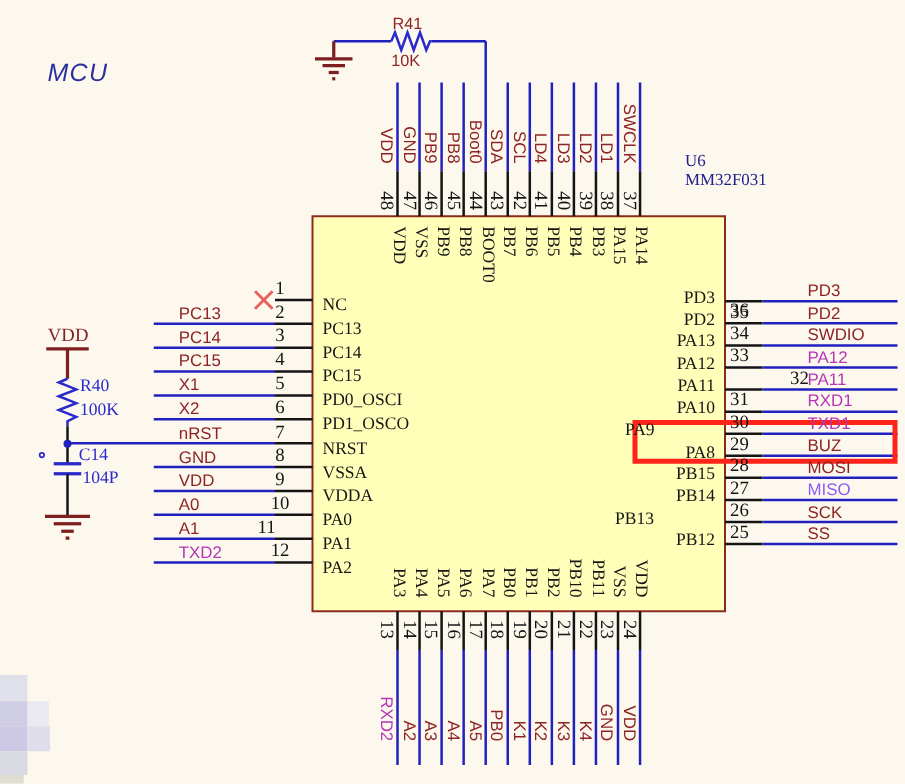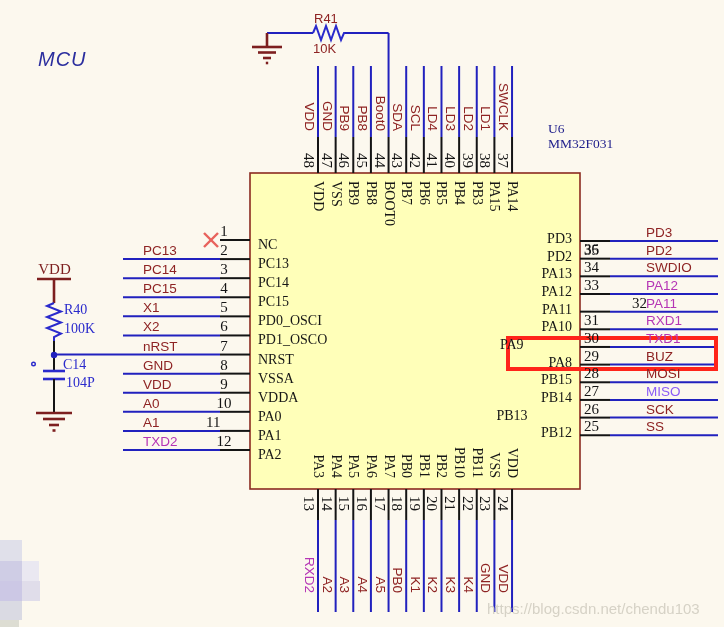--- a/index.html
+++ b/index.html
@@ -196,21 +196,20 @@
   <div class="lab ref-red" style="left:313px;top:42px;">10K</div>
 
   <div class="lab ref-blue" style="left:64px;top:303px;">R40</div>
   <div class="lab ref-blue" style="left:64px;top:322px;">100K</div>
 
   <div class="lab ref-blue" style="left:63px;top:358px;">C14</div>
   <div class="lab ref-blue" style="left:66px;top:376px;">104P</div>
 
   <div class="lab pwrlab" style="left:37px;top:262px;width:35px;text-align:center;">VDD</div>
 
-  <div class="lab wmtext" style="left:487px;top:601px;">https://blog.csdn.net/chendu103</div>
 
   <div class="wmblock" style="left:0;top:540px;width:22px;height:21px;background:#E0E0EA;"></div>
   <div class="wmblock" style="left:0;top:561px;width:22px;height:20px;background:#CFCDE5;"></div>
   <div class="wmblock" style="left:22px;top:561px;width:17px;height:20px;background:#EAE8F1;"></div>
   <div class="wmblock" style="left:0;top:581px;width:22px;height:20px;background:#CCC8E5;"></div>
   <div class="wmblock" style="left:22px;top:581px;width:18px;height:20px;background:#E0DDEA;"></div>
   <div class="wmblock" style="left:0;top:601px;width:22px;height:19px;background:#DADAE3;"></div>
   <div class="wmblock" style="left:0;top:620px;width:19px;height:7px;background:#DDDDD3;"></div>
 <div class="lab num vdown-end" style="left: 316px; top: 168px;">48</div>
     <div class="lab pname vdown" style="left: 325px; top: 181px;">VDD</div>
@@ -343,18 +342,18 @@
     <div class="lab num" style="left: 584px; top: 348.62px;">29</div>
     <div class="lab pname" style="left: 500px; top: 355.62px; width: 72px; text-align: right;">PA8</div>
     <div class="lab net" style="left: 646px; top: 349.62px; color: rgb(142, 35, 35);">BUZ</div>
     <div class="lab num" style="left: 584px; top: 366.28px;">28</div>
     <div class="lab pname" style="left: 500px; top: 373.28px; width: 72px; text-align: right;">PB15</div>
     <div class="lab net" style="left: 646px; top: 367.28px; color: rgb(142, 35, 35);">MOSI</div>
     <div class="lab num" style="left: 584px; top: 383.94px;">27</div>
     <div class="lab pname" style="left: 500px; top: 390.94px; width: 72px; text-align: right;">PB14</div>
     <div class="lab net" style="left: 646px; top: 384.94px; color: #8b5cf6;">MISO</div>
     <div class="lab num" style="left: 584px; top: 401.6px;">26</div>
-    <div class="lab pname" style="left: 476px; top: 408.6px; width: 72px; text-align: center;">PB13</div>
+    <div class="lab pname" style="left: 492px; top: 408.6px; width: 72px; text-align: left;">PB13</div>
     <div class="lab net" style="left: 646px; top: 402.6px; color: rgb(142, 35, 35);">SCK</div>
     <div class="lab num" style="left: 584px; top: 419.26px;">25</div>
     <div class="lab pname" style="left: 500px; top: 426.26px; width: 72px; text-align: right;">PB12</div>
     <div class="lab net" style="left: 646px; top: 420.26px; color: rgb(142, 35, 35);">SS</div>
   </div>
 
 </body></html>

